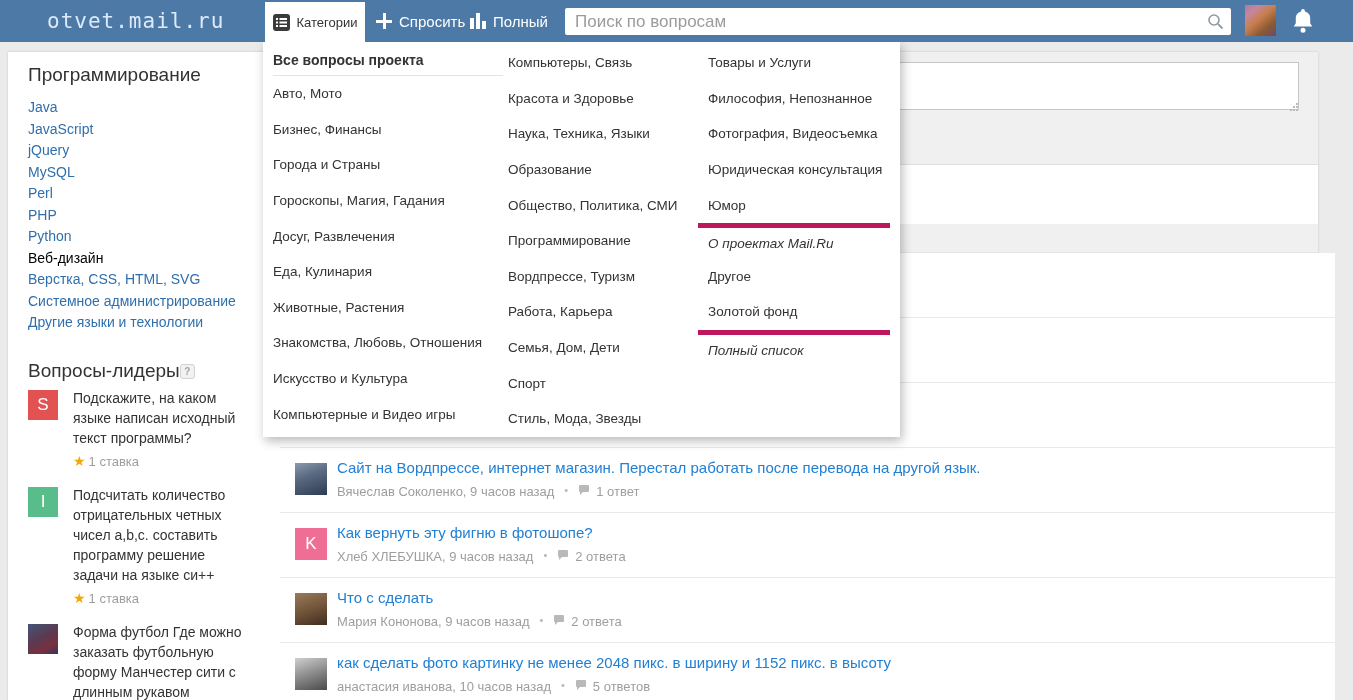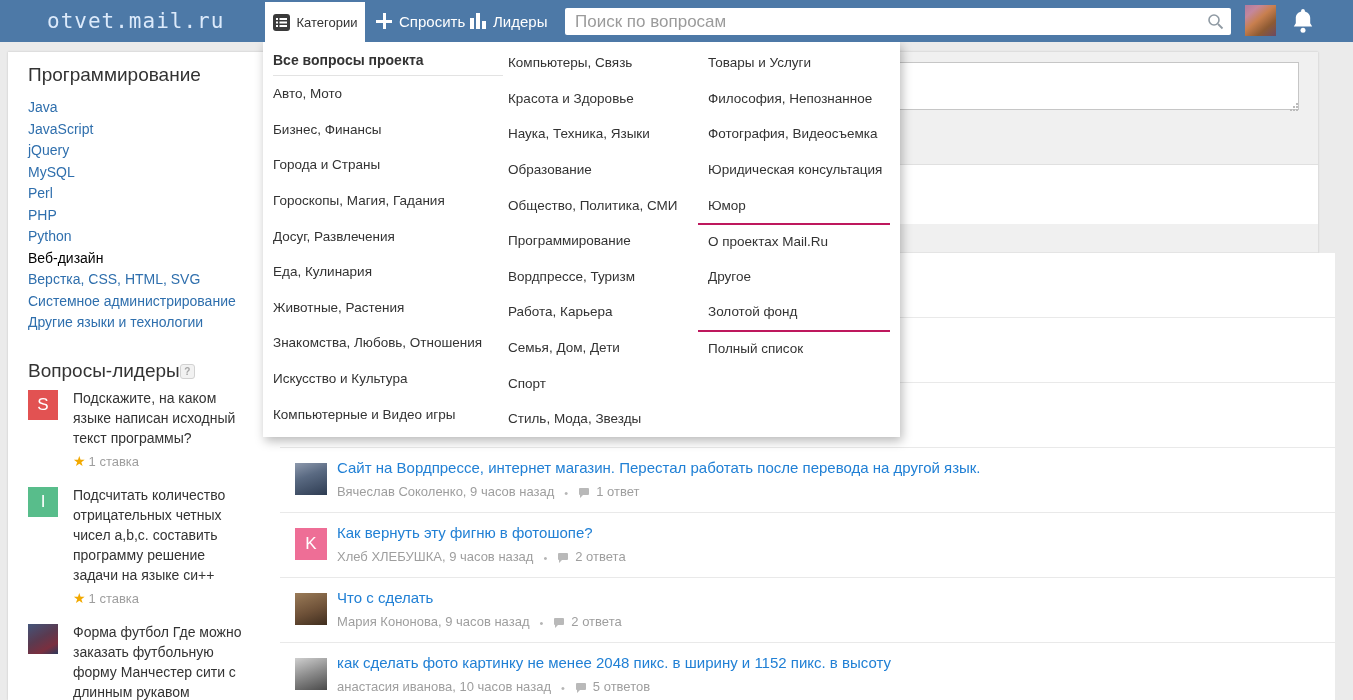--- a/index.html
+++ b/index.html
@@ -44,39 +44,39 @@
           border:1px solid #c6c6c6; resize:none; outline:none; }
   .grip { position:absolute; left:1026px; top:46px; width:10px; height:10px; cursor:nwse-resize; }
   .band-white { position:absolute; left:263px; top:165px; width:1055px; height:59px; background:#fff; z-index:1; }
   .band-grey  { position:absolute; left:263px; top:224px; width:1055px; height:29px; background:#f0f0f0;
           border-bottom:1px solid #e4e4e4; z-index:1; }
   .rows-area { position:absolute; left:280px; top:253px; width:1055px; height:447px; background:#fff; z-index:1; }
   .q-row { position:relative; width:100%; height:65px; border-bottom:1px solid #e9e9e9; }
   .q-row.empty { border-bottom:1px solid #e9e9e9; }
   .q-av { position:absolute; left:15px; top:15px; width:32px; height:32px; cursor:pointer; }
   .q-title { position:absolute; left:57px; top:11px; font-size:15px; color:#2180d5; cursor:pointer; white-space:nowrap; }
-  .q-meta { position:absolute; left:57px; top:36px; font-size:13px; color:#9e9e9e; display:flex; align-items:flex-end; }
+  .q-meta { position:absolute; left:57px; top:36px; font-size:13px; color:#9e9e9e; display:flex; align-items:flex-start; }
   .q-meta .sep { color:#b5b5b5; margin:0 10px; font-size:11px; }
   .q-meta .cicon { margin-right:6px; display:inline-flex; }
   .av-p1 { background:linear-gradient(160deg,#8d99ad 0%,#5a6a82 40%,#2e3c52 100%); }
   .av-k  { background:#ee6e96; color:#fff; font-size:17px; text-align:center; line-height:32px; }
   .av-p2 { background:linear-gradient(160deg,#9a7b58 0%,#6e5138 55%,#3f2d1e 100%); }
   .av-p3 { background:linear-gradient(160deg,#cfcfcf 0%,#8a8a8a 50%,#4a4a4a 100%); }
 
   
   .dropdown { position:absolute; left:263px; top:42px; width:637px; height:395px; background:#fff;
           box-shadow:2px 4px 10px rgba(0,0,0,.28); z-index:20; }
   .dd-col { position:absolute; top:3px; }
   .dd-col1 { left:10px; width:230px; }
   .dd-col2 { left:245px; width:200px; }
   .dd-col3 { left:435px; width:192px; }
   .dd-item { height:35.6px; display:flex; align-items:center; font-size:13.5px; color:#333; cursor:pointer; padding-left:0; }
   .dd-col3 .dd-item { padding-left:10px; }
   .dd-head { height:31px; font-weight:bold; font-size:14px; border-bottom:1px solid #e3e3e3; }
-  .dd-sep { border-top:2px solid #be185d; }
+  .dd-sep { border-top:5px solid #be185d;font-style:italic; }
 
   
   .sb-title { position:absolute; left:28px; top:64px; font-size:19px; color:#333; z-index:2; }
   .sb-links { position:absolute; left:28px; top:97px; z-index:2; }
   .sb-links div { line-height:21.5px; font-size:14px; }
   .sb-link { color:#2f6fad; cursor:pointer; }
   .sb-current { color:#000000; font-weight:normal; }
   .lead-title { position:absolute; left:28px; top:360px; font-size:19px; color:#333; z-index:2; display:flex; align-items:center; gap:0; }
   .help-icon { display:inline-block; width:15px; height:15px; background:#f2f2f2; border:1px solid #d2d2d2;
           border-radius:3px; font-size:10px; color:#a5a5a5; text-align:center; line-height:14px; font-weight:bold; }
@@ -283,21 +283,21 @@
     <span class="plus-icon"></span>
     <span>Спросить</span>
   </div>
 
   <div class="nav-item nav-leaders">
     <span class="bars-icon">
         <i></i>
         <i></i>
         <i></i>
       </span>
-    <span>Лидеры</span>
+    <span>Полный</span>
   </div>
 
   <div class="search-box">
     <input type="text" placeholder="Поиск по вопросам" style="">
     <span class="search-glyph">
       <svg width="17" height="17" viewBox="0 0 17 17">
           <circle cx="7" cy="7" r="5" fill="none" stroke="#8f9aa3" stroke-width="1.6"></circle>
           <line x1="11" y1="11" x2="15.5" y2="15.5" stroke="#8f9aa3" stroke-width="1.8"></line>
         </svg>
     </span>

